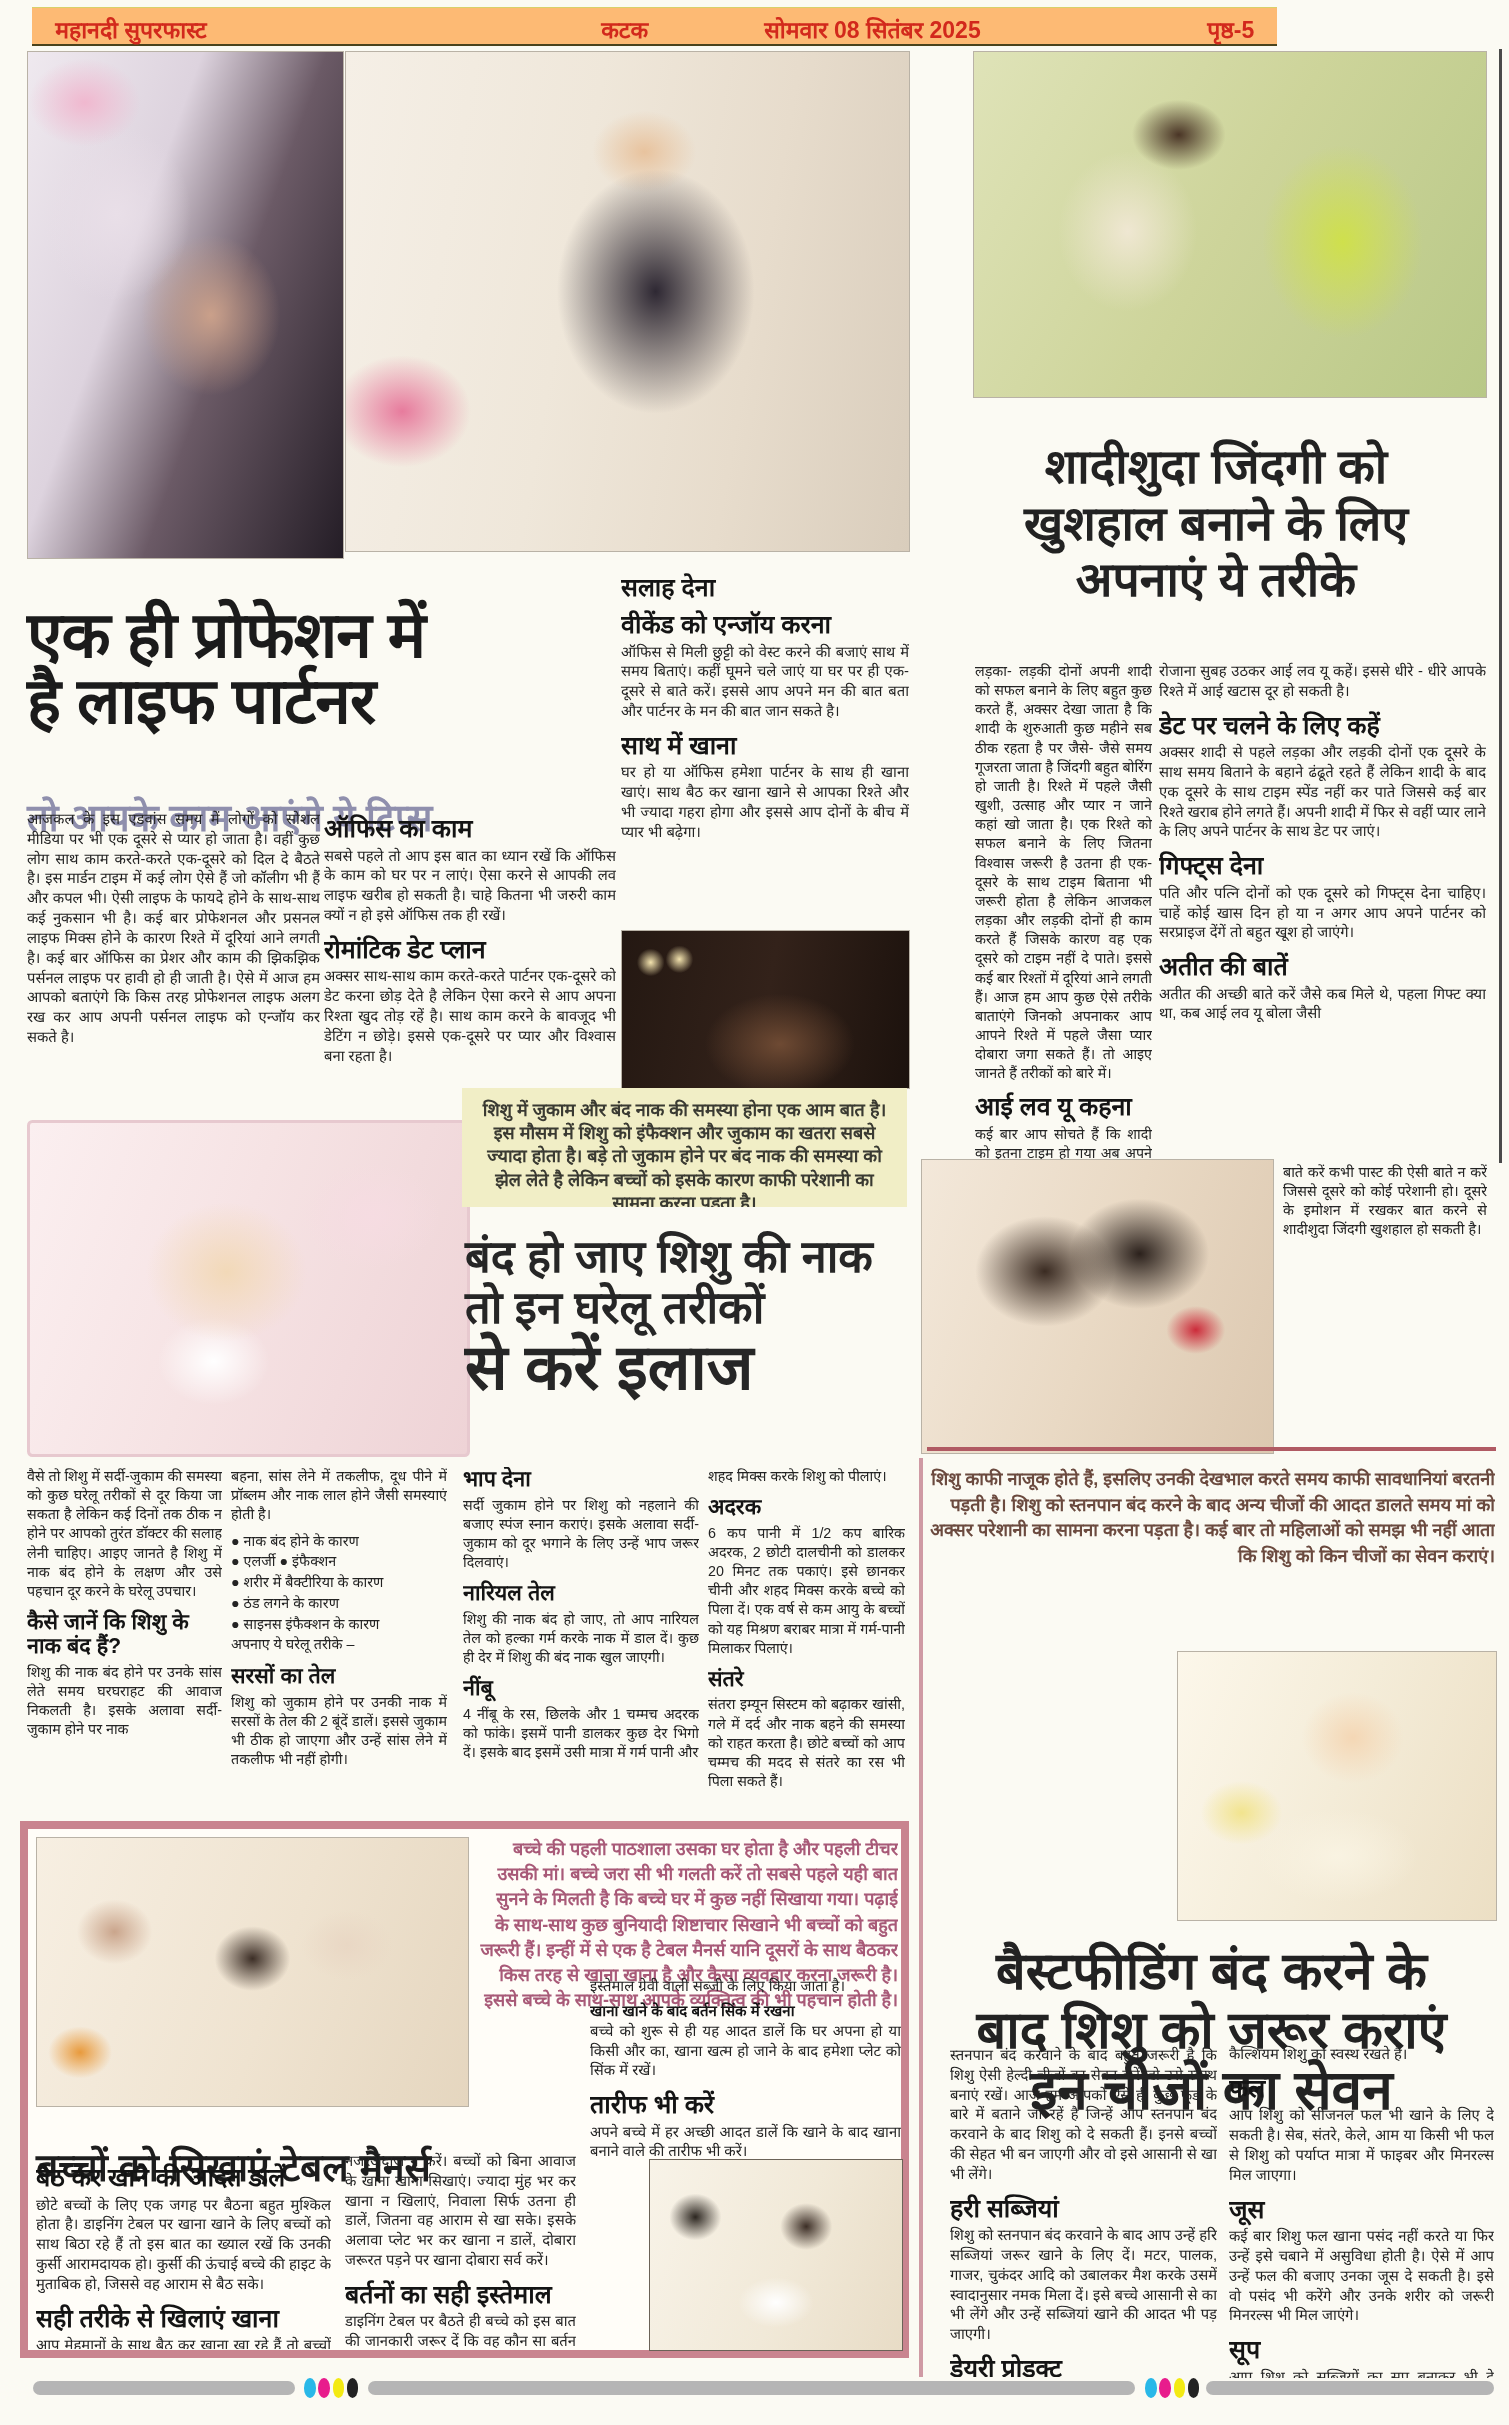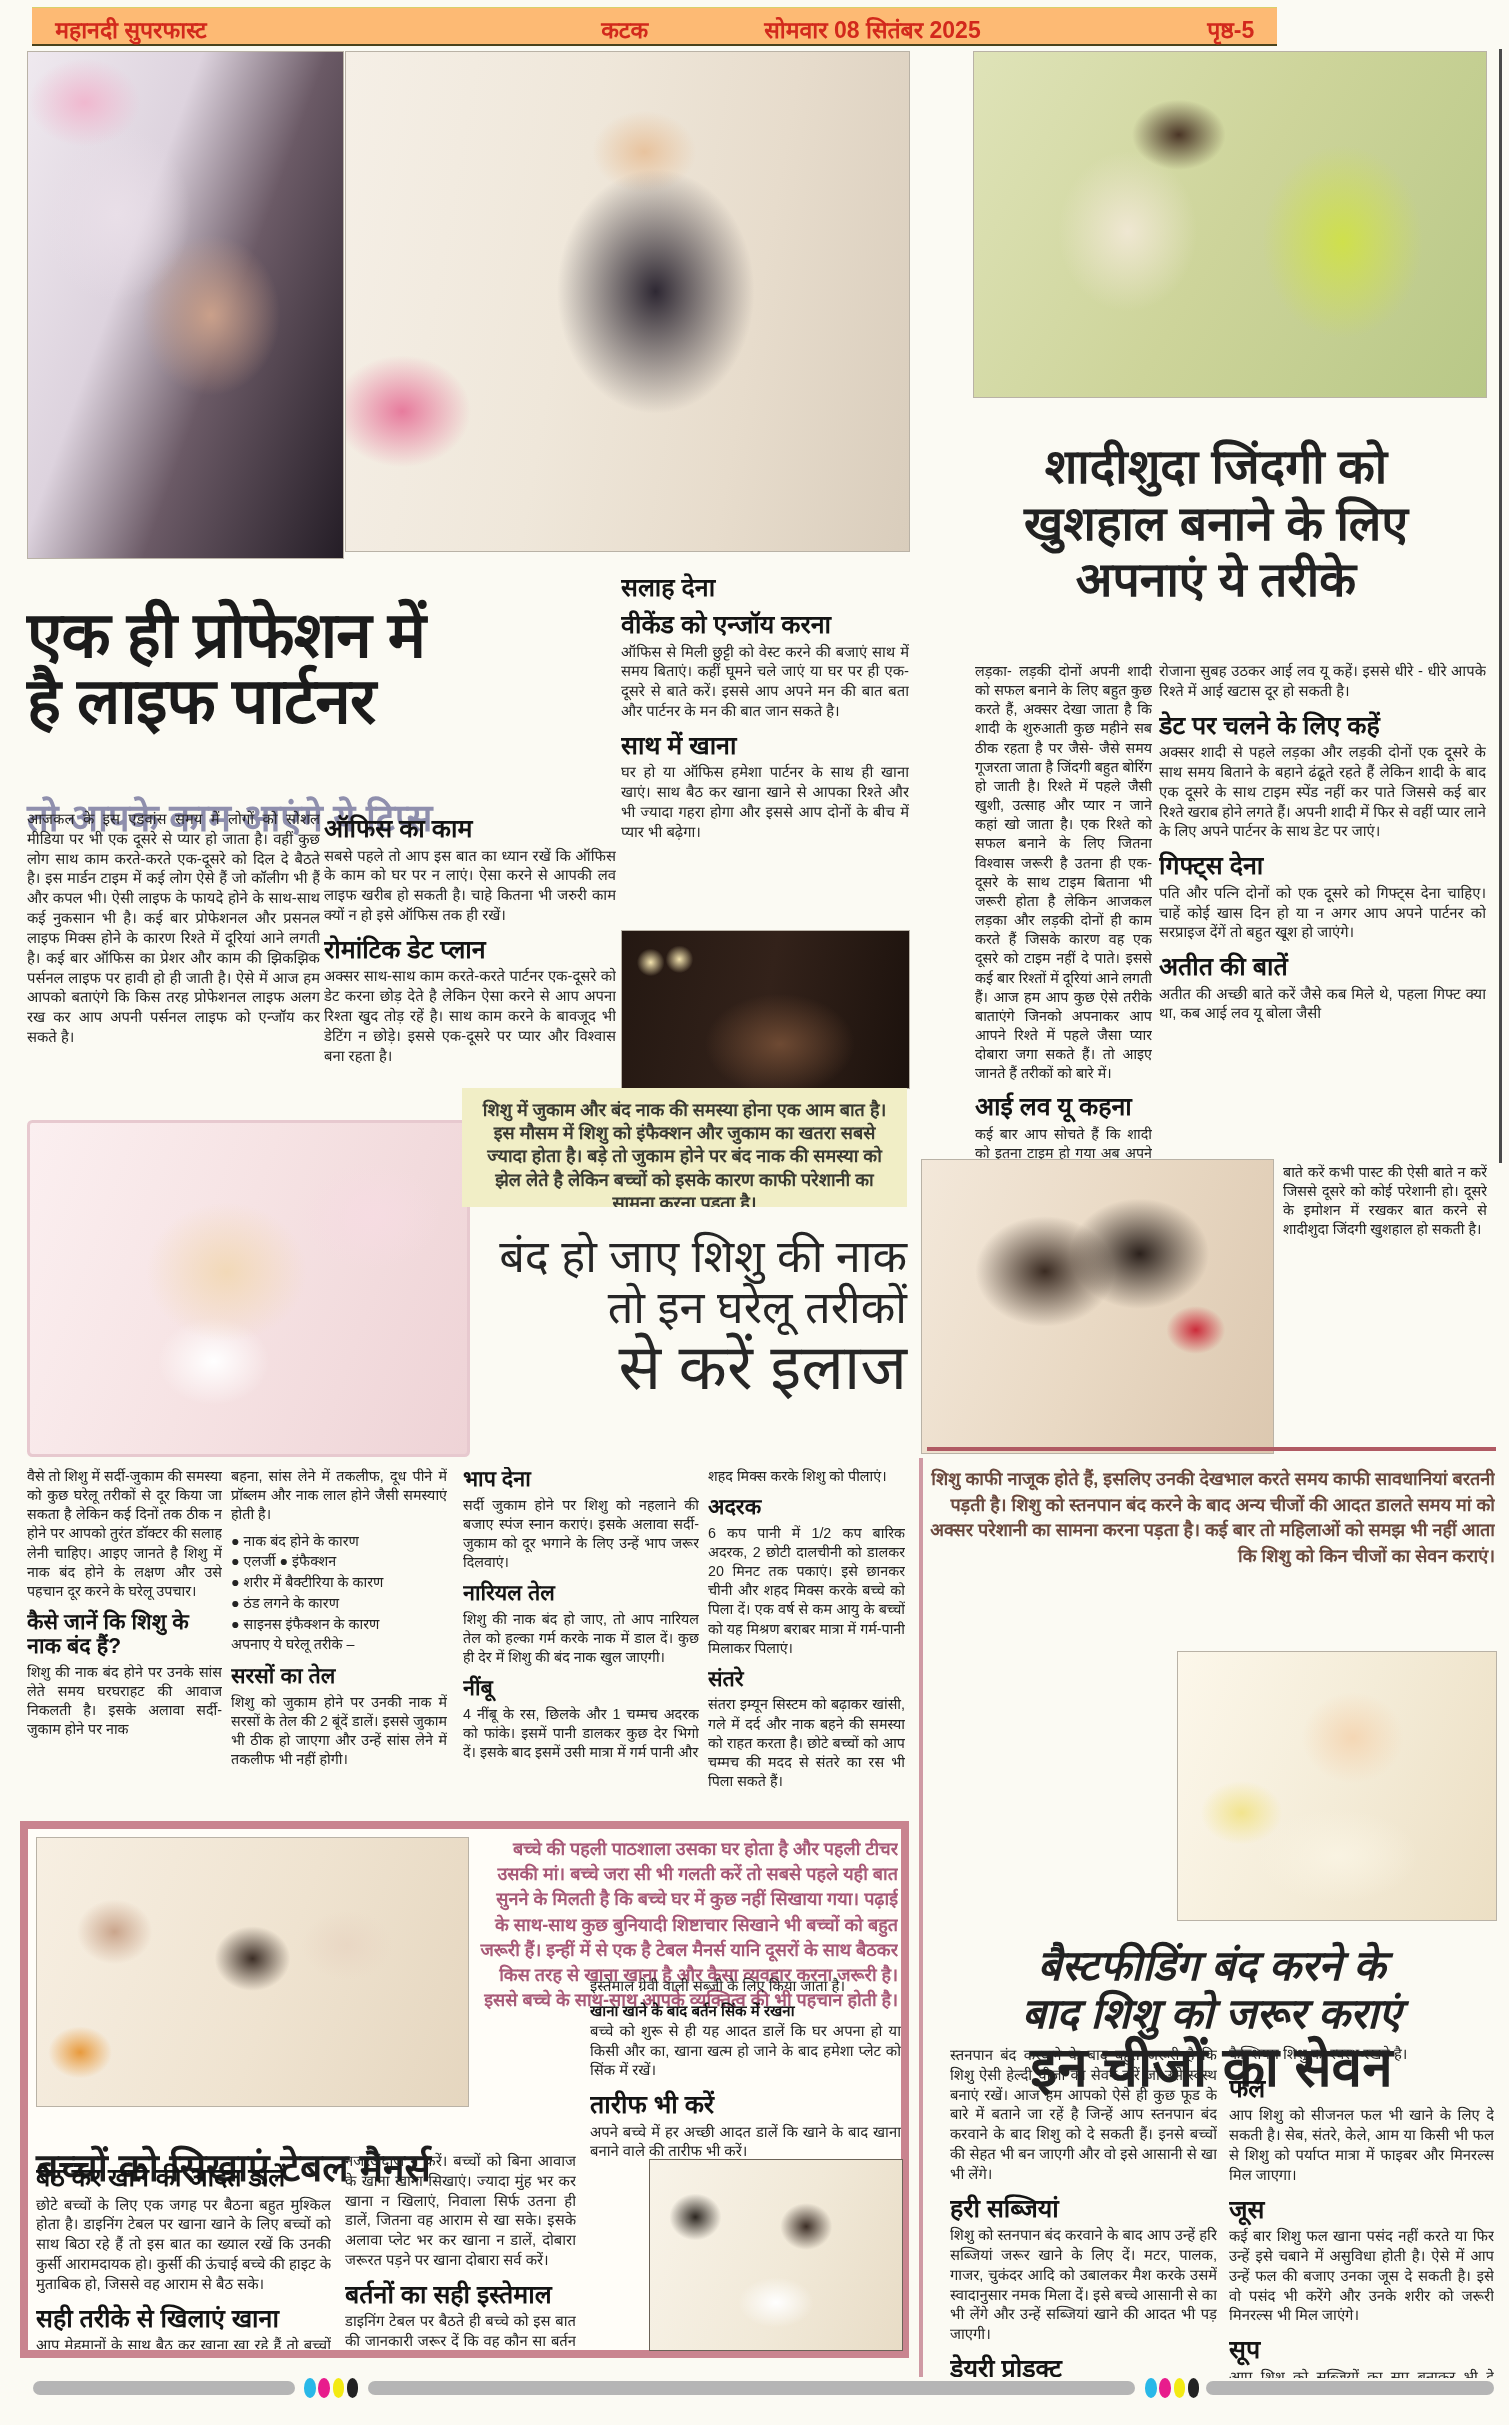--- a/index.html
+++ b/index.html
@@ -74,41 +74,41 @@
   .a1-c2{left:324px;top:814px;width:292px;height:284px;}
   .a1-c3{left:621px;top:547px;width:288px;height:379px;margin-top:26px;}
   
   .a2-head{left:946px;top:407px;width:540px;text-align:center;font-size:48px;line-height:1.18;font-weight:bold;color:#222;}
   .a2-c1{left:975px;top:662px;width:177px;height:499px;}
   .a2-c2{left:1159px;top:662px;width:327px;height:497px;}
   .a2-tail{left:1283px;top:1163px;width:204px;height:286px;}
   
   .kicker{left:462px;top:1088px;width:445px;height:119px;background:#f1eec6;box-sizing:border-box;
           padding:10.7px 12.5px;font-size:18px;font-weight:bold;color:#3a3a32;text-align:center;line-height:1.3;overflow:hidden;}
-  .a3-head{left:465px;top:1213px;width:442px;text-align:right;font-weight:normal;color:#262626;}
+  .a3-head{left:465px;top:1213px;width:442px;text-align:left;font-weight:bold;color:#262626;}
   .a3-head .l12{font-size:45px;line-height:1.12;display:block;}
   .a3-head .l3{font-size:63px;line-height:1.08;display:block;}
   .a3-c1{left:27px;top:1467px;width:195px;height:342px;}
   .a3-c2{left:231px;top:1467px;width:216px;height:342px;}
   .a3-c3{left:463px;top:1467px;width:236px;height:342px;}
   .a3-c4{left:708px;top:1467px;width:197px;height:342px;}
   .a3-side{left:930px;top:1467px;width:565px;height:179px;font-size:18px;font-weight:bold;
            color:#6b4a3f;text-align:right;line-height:1.42;overflow:hidden;}
   .bullet-line{font-size:14.3px;line-height:1.45;color:#232323;}
   
   .a4-box{left:19.7px;top:1821px;width:889px;height:537px;border:8px solid #c9848f;background:#fffdf8;box-sizing:border-box;}
   .a4-intro{left:479px;top:1837px;width:419px;height:268px;font-size:18px;font-weight:bold;color:#a85a78;
             text-align:right;line-height:1.4;overflow:hidden;}
   .a4-head{left:36px;top:2113px;width:429px;font-size:39px;font-weight:bold;color:#1d1d1d;}
   .a4-c1{left:36px;top:2163px;width:295px;height:186px;}
   .a4-c2{left:345px;top:2152px;width:231px;height:197px;}
   .a4-c3{left:590px;top:1977px;width:311px;height:179px;}
   
   .a5-head{left:930px;top:1923px;width:563px;text-align:center;font-weight:bold;color:#222;}
-  .a5-head .l12{font-size:42px;line-height:1.14;display:block;font-style:italic;}
+  .a5-head .l12{font-size:52px;line-height:1.14;display:block;}
   .a5-head .l3{font-size:55px;line-height:1.08;display:block;}
   .a5-c1{left:950px;top:2046px;width:267px;height:331px;}
   .a5-c2{left:1229px;top:2045px;width:265px;height:333px;}
   
   .sec{font-size:25px;font-weight:bold;line-height:1.12;margin:9px 0 4.5px;color:#141414;}
   .sec.first{margin-top:0;}
   .sec.small{font-size:21.5px;}
   .sec.tiny{font-size:15px;margin:5.4px 0 1.8px;}
   p.b{font-size:14.8px;line-height:1.34;text-align:justify;margin:0 0 6.3px;color:#232323;}
   .a2-c1 p.b,.a2-tail p.b,.a3-c1 p.b,.a3-c2 p.b,.a3-c3 p.b,.a3-c4 p.b{font-size:14.3px;}

